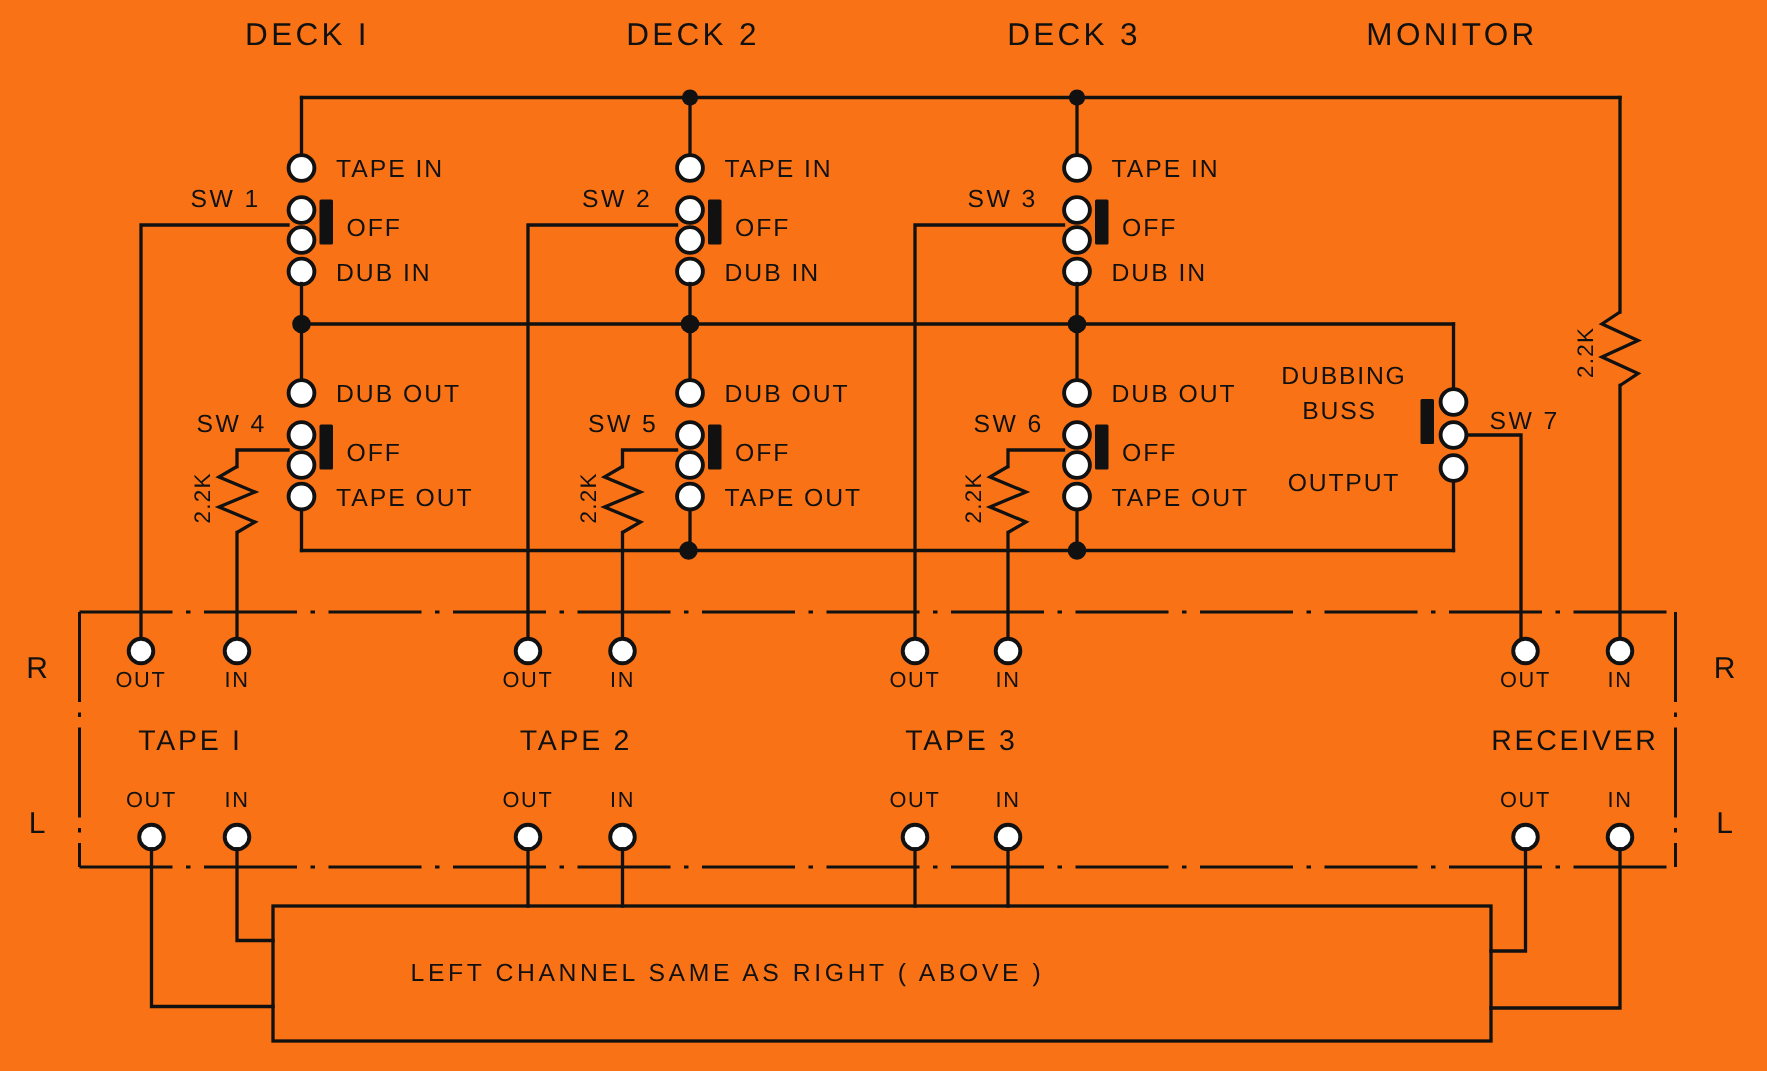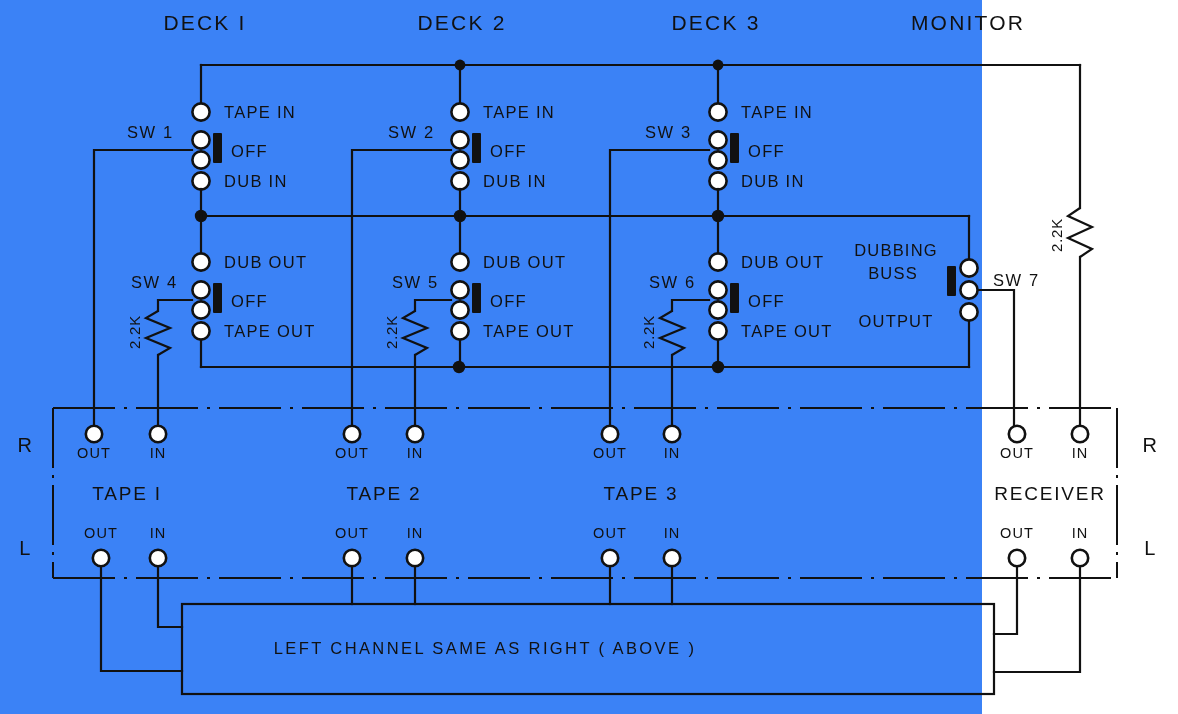--- a/index.html
+++ b/index.html
@@ -1,18 +1,18 @@
 <!DOCTYPE html>
 <html><head>
 <meta charset="utf-8">
 <style>
   html,body{margin:0;padding:0;background:#ffffff;}
   body{width:1178px;height:714px;overflow:hidden;
        font-family:"Liberation Sans",sans-serif;}
-  #sheet{position:relative;width:982px;height:714px;background:#3b82f6;}
+  #sheet{position:relative;width:1178px;height:714px;background:#f97316;}
   svg{display:block;}
   .wire{stroke:#111;stroke-width:2.2;fill:none;stroke-linecap:square;}
   .dashed{stroke:#111;stroke-width:2.0;fill:none;
           stroke-dasharray:62 9 3 9;stroke-linecap:butt;}
   .dashed-v{stroke:#111;stroke-width:2.0;fill:none;
           stroke-dasharray:60 7 3 7;stroke-linecap:butt;}
   .term{fill:#ffffff;stroke:#111;stroke-width:2.6;}
   .dot{fill:#111;}
   .swbar{fill:#111;}
   .res{stroke:#111;stroke-width:2.2;fill:none;stroke-linejoin:miter;stroke-linecap:butt;}

